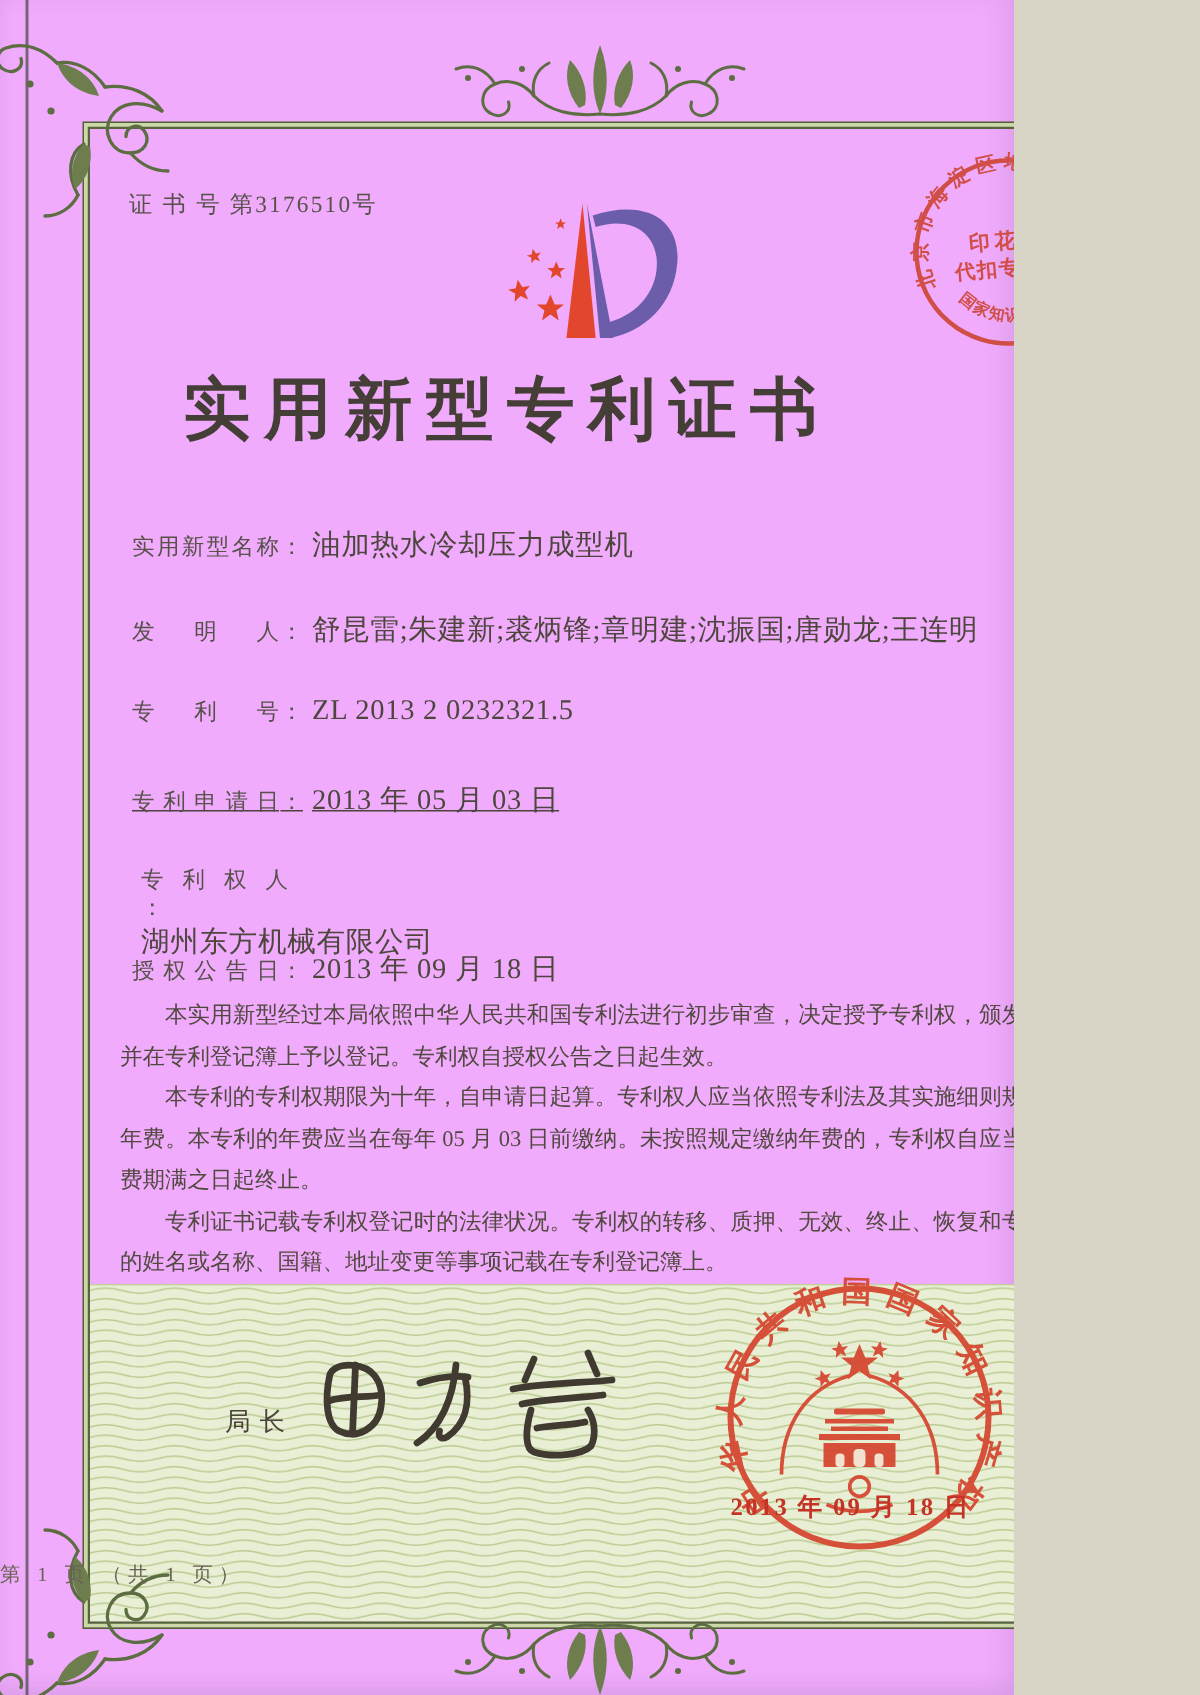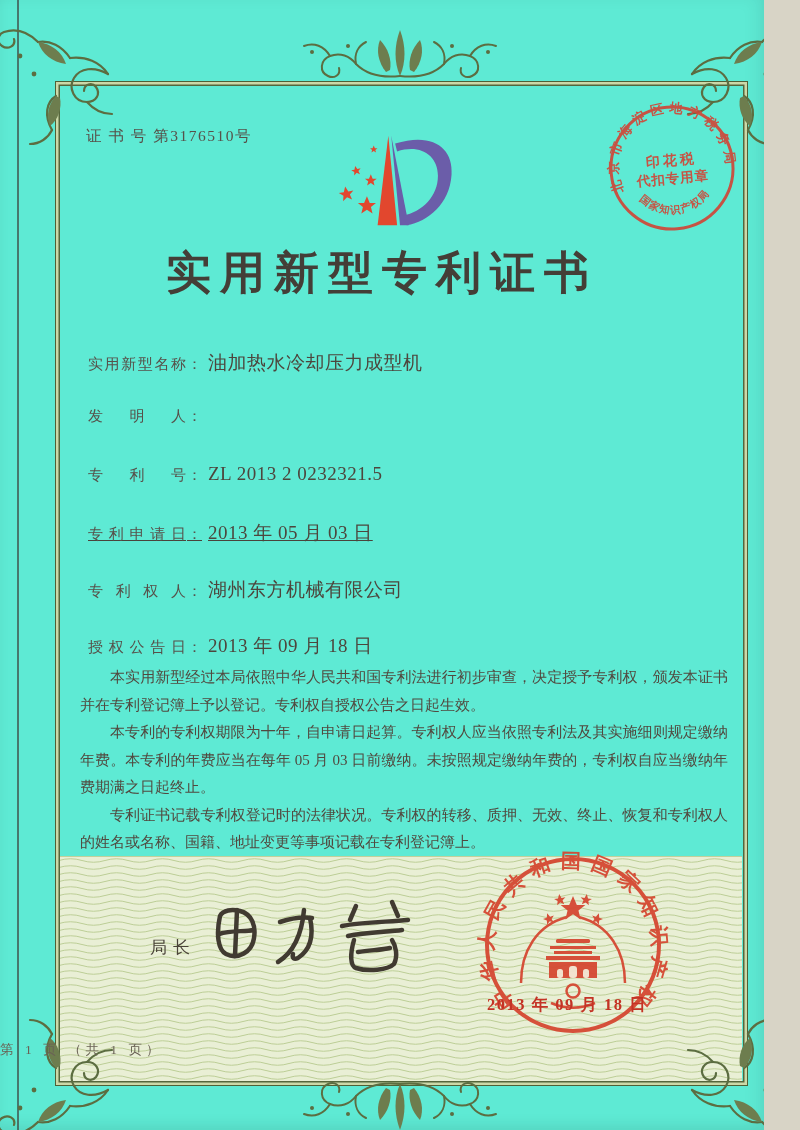--- a/index.html
+++ b/index.html
@@ -1,18 +1,18 @@
 <!DOCTYPE html>
 <html><head>
 <meta charset="utf-8">
 <style>
   html,body{margin:0;padding:0;background:#d8d4c6;}
-  .page{position:relative;width:764px;height:1130px;background:#5eead4;overflow:hidden;
+  .page{position:relative;width:652px;height:1130px;background:#f0abfc;overflow:hidden;
         font-family:"Liberation Serif","DejaVu Serif",serif;color:#4a443b;
-        box-shadow:inset -10px 0 14px rgba(0,0,0,.04), inset 0 -8px 12px rgba(0,0,0,.05);}
+        box-shadow:inset -10px 0 14px rgba(0,0,0,.04), inset 0 -8px 12px rgba(0,0,0,.05);padding-left:24px;}
   .scan-line{position:absolute;left:17px;top:0;width:2px;height:1130px;background:#3a3a38;opacity:.65;}
   .frame{position:absolute;left:55px;top:81px;width:691px;height:1003px;
          border:1.5px solid #4f6036;
          box-shadow:inset 0 0 0 2.5px #ccd8a8, inset 0 0 0 4px #55663c;}
   .band{position:absolute;left:59px;top:856px;width:683px;height:224px;background:#e9efd5;border-top:1px solid #c2d09b;}
   .band svg{display:block;}
   
   .orn{position:absolute;width:140px;height:140px;}
   .orn-tl{left:-10px;top:12px;}
   .orn-tr{left:670px;top:12px;transform:scaleX(-1);}
@@ -24,21 +24,21 @@
   .defs-svg{position:absolute;width:0;height:0;}
   
   .cert-no{position:absolute;left:86px;top:126px;font-size:15.5px;letter-spacing:1.5px;color:#57514a;}
   .logo{position:absolute;left:327px;top:130px;width:146px;height:107px;}
   .title{position:absolute;left:0;right:0;top:243px;text-align:center;font-size:45px;font-weight:700;
          letter-spacing:9px;color:#443e37;}
   .field{position:absolute;left:88px;display:flex;align-items:baseline;white-space:nowrap;}
   .flabel{display:inline-block;width:98px;font-size:15px;color:#57514a;text-align:justify;text-align-last:justify;}
   .fcolon{font-size:15px;color:#57514a;margin-left:1px;}
   .fvalue{font-size:19px;margin-left:6px;color:#4d463d;letter-spacing:.5px;}
-  .f1{top:350px;} .f2{top:407px;} .f3{top:463px;} .f4{top:520px;text-decoration:underline;} .f5{top:577px;} .f6{top:633px;}
+  .f1{top:350px;} .f2{top:407px;} .f3{top:463px;} .f4{top:520px;text-decoration:underline;} .f5{top:577px;flex-direction:column;} .f6{top:633px;}
   .paras{position:absolute;left:80px;top:664px;width:648px;font-size:15px;line-height:27.5px;
          text-align:justify;color:#51493f;}
   .paras p{margin:0;text-indent:2em;}
   .director{position:absolute;left:150px;top:936px;font-size:17px;letter-spacing:6px;color:#4a4339;text-align:right;}
   .signature{position:absolute;left:196px;top:884px;width:230px;height:105px;}
   .stamp{position:absolute;left:597px;top:93px;width:150px;height:150px;transform:rotate(-5deg);opacity:.92;}
   .seal{position:absolute;left:473px;top:845px;width:200px;height:200px;opacity:.93;}
   .seal-date{position:absolute;left:487px;top:994px;font-size:16.5px;letter-spacing:1.5px;color:#c43325;font-weight:600;}
   .footer{position:absolute;left:0;right:0;top:1041px;text-align:left;font-size:13.5px;letter-spacing:4px;color:#6a6255;}
   .sr{position:absolute;width:1px;height:1px;overflow:hidden;clip:rect(0 0 0 0);}
@@ -146,20 +146,21 @@
   <div class="title">实用新型专利证书</div>
 
   <div class="field f1">
     <span class="flabel">实用新型名称</span>
       <span class="fcolon">：</span>
     <span class="fvalue">油加热水冷却压力成型机</span>
   </div>
   <div class="field f2">
     <span class="flabel">发明人</span>
       <span class="fcolon">：</span>
+    <span class="fvalue">舒昆雷;朱建新;裘炳锋;章明建;沈振国;唐勋龙;王连明</span>
   </div>
   <div class="field f3">
     <span class="flabel">专利号</span>
       <span class="fcolon">：</span>
     <span class="fvalue">ZL 2013 2 0232321.5</span>
   </div>
   <div class="field f4">
     <span class="flabel">专利申请日</span>
       <span class="fcolon">：</span>
     <span class="fvalue">2013 年 05 月 03 日</span>

